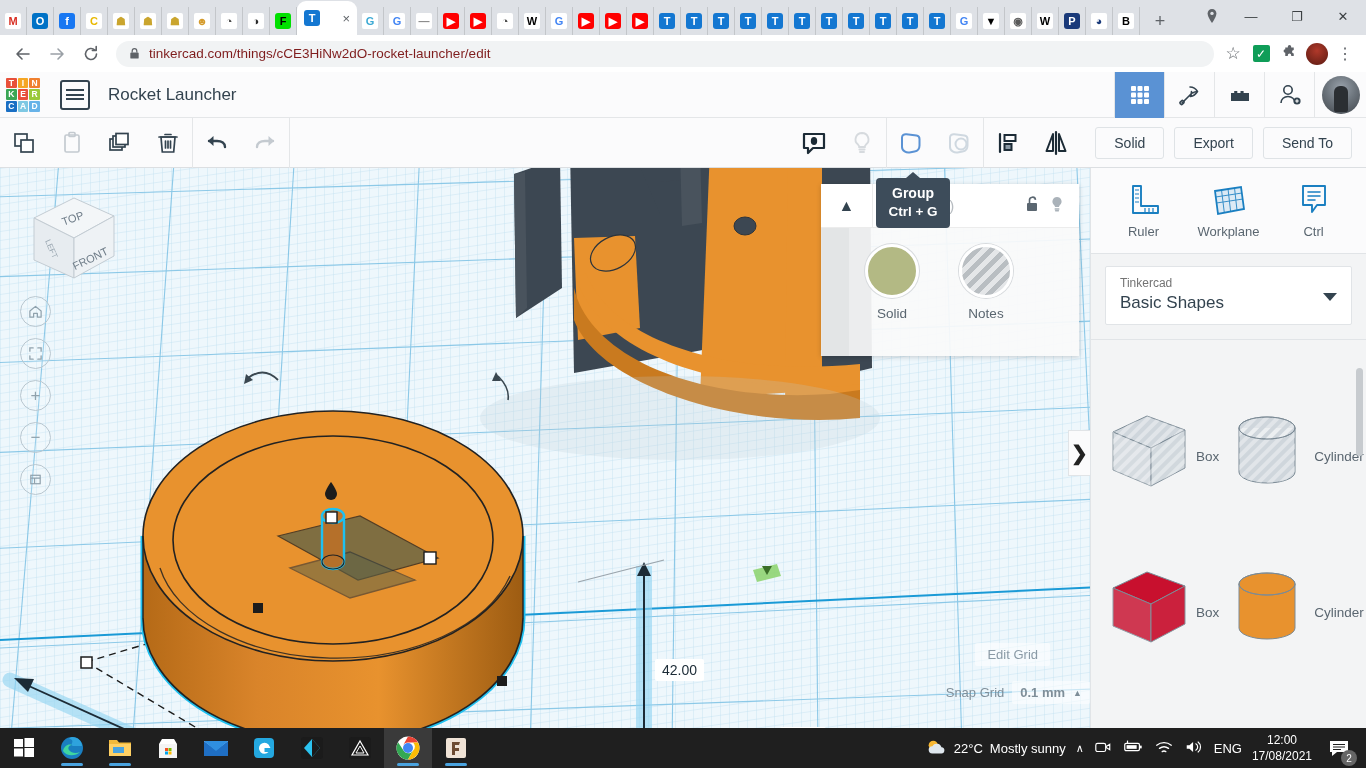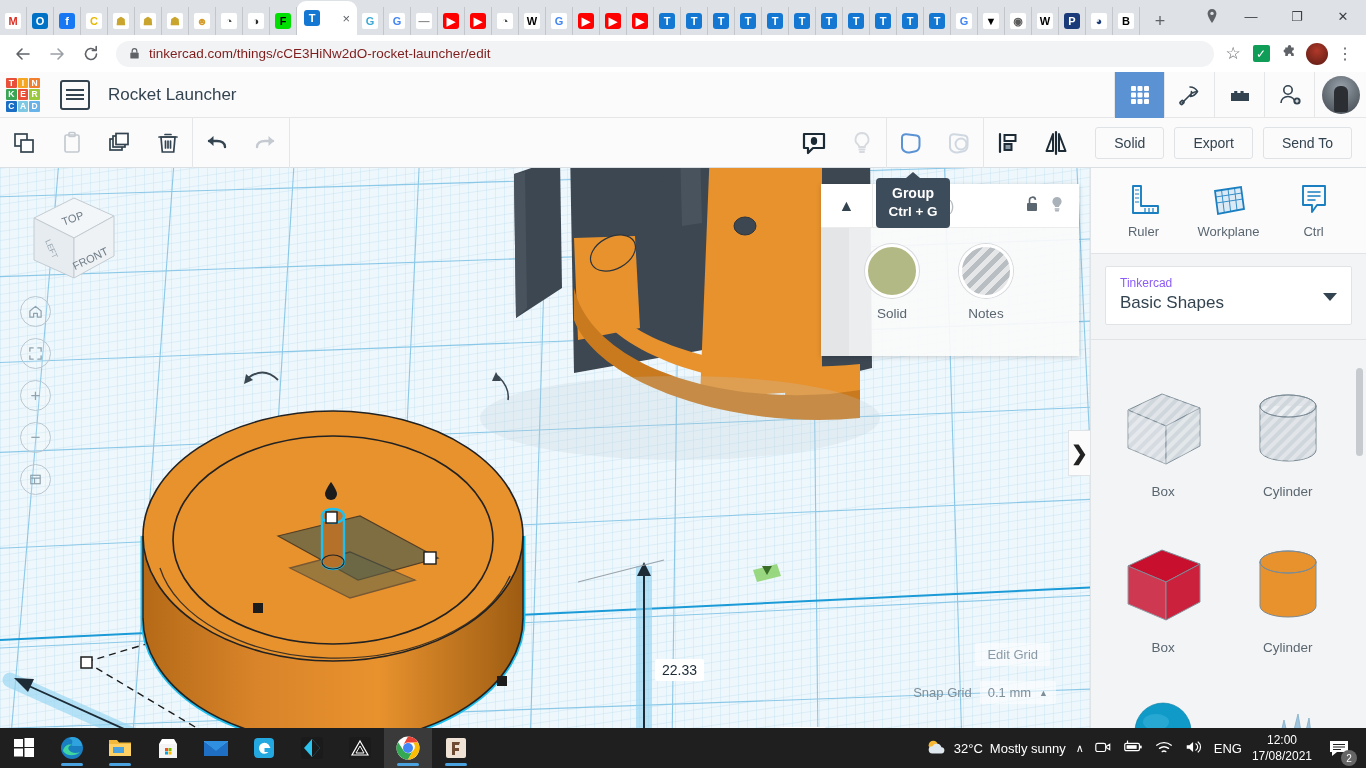--- a/index.html
+++ b/index.html
@@ -184,27 +184,27 @@
     border-radius: 2px; white-space: nowrap;
     font-family: "Liberation Sans", sans-serif;
   }
 
   .edit-grid-btn {
     position: absolute; right: 40px; bottom: 62px;
     background: rgba(255,255,255,0.55); color: #8a9aa6;
     font-size: 13px; padding: 4px 12px; border-radius: 2px;
   }
   .snap-row {
-    position: absolute; right: 34px; bottom: 24px;
+    position: absolute; right: 0; bottom: 24px;
     display: flex; align-items: center; gap: 8px;
     color: #7e8e99; font-size: 13px;
   }
   .snap-val {
     background: rgba(255,255,255,0.55); padding: 4px 8px; border-radius: 2px;
-    display:flex; align-items:center; gap: 8px; color:#7e8e99;
+    display:flex; align-items:center; gap: 8px; color:#7e8e99;font-weight:bold;
   }
 
   .panel-collapse {
     position: absolute; right: 0px; top: 262px;
     width: 22px; height: 46px; background: #fbfbfc;
     border: 1px solid #e1e4e7; border-right: none;
     display:flex; align-items:center; justify-content:center;
     font-size: 20px; color: #222; font-weight: bold;
     z-index: 8;
   }
@@ -262,36 +262,36 @@
     height: 86px; background: #fbfbfc; border-bottom: 1px solid #e1e4e7;
     display: flex; align-items: center; justify-content: space-around;
     padding: 0 10px;
   }
   .rp-tool { display:flex; flex-direction:column; align-items:center; gap:6px; width: 80px; }
   .rp-tool-lbl { font-size: 13px; color: #5a6670; }
   .rp-selector {
     margin: 12px 14px 0; background: #fff; border: 1px solid #e1e4e7;
     border-radius: 2px; padding: 9px 14px 11px; position: relative;
   }
-  .rp-sel-sup { font-size: 12px; color: #8b5cf6; }
+  .rp-sel-sup { font-size: 12px; color: #737373; }
   .rp-sel-main { font-size: 17px; color: #33434f; margin-top: 3px; }
   .rp-caret {
     position:absolute; right: 14px; top: 26px;
     border-left: 7px solid transparent; border-right: 7px solid transparent;
     border-top: 8px solid #33434f;
   }
   .rp-divider { height: 1px; background: #e1e4e7; margin: 14px 0 0; }
   .shape-grid {
     position: absolute; top: 196px; left: 0; right: 0; bottom: 0;
     display: grid; grid-template-columns: 1fr 1fr;
     padding: 8px 16px 0 10px; gap: 4px 0;
     align-content: start;
     overflow: hidden;
   }
-  .shape-cell { display:flex; flex-direction:column; align-items:center; justify-content:flex-start; height: 152px; padding-top: 12px; }
+  .shape-cell { display:flex; flex-direction:row; align-items:center; justify-content:flex-start; height: 152px; padding-top: 12px; }
   .shape-cell .lbl { font-size: 13.5px; color: #5a6670; margin-top: 4px; }
   .rp-scrollbar {
     position: absolute; right: 3px; top: 200px; width: 7px; height: 88px;
     background: #c7cbcf; border-radius: 4px;
   }
 
   
   .taskbar {
     position: absolute; bottom: 0; left: 0; width: 1366px; height: 40px;
     background: #1f1f1f;
@@ -846,21 +846,21 @@
     </div>
     <div class="nav-circle" style="top:212px;font-size:17px;">+</div>
     <div class="nav-circle" style="top:254px;font-size:17px;">−</div>
     <div class="nav-circle" style="top:296px;">
       <svg width="15" height="15" viewBox="0 0 16 16">
           <rect x="3" y="3.5" width="10" height="9" fill="none" stroke="#90a2ad" stroke-width="1.3"></rect>
           <path d="M3 6.5h10M7 6.5v6" stroke="#90a2ad" stroke-width="1.3"></path>
         </svg>
     </div>
 
-    <div class="dim-label" style="left:655px;top:491px;">22.33</div>
+    <div class="dim-label" style="left:655px;top:491px;">42.00</div>
     <div class="dim-label" style="left:780px;top:559px;">-2.10</div>
 
     <div class="edit-grid-btn">Edit Grid</div>
     <div class="snap-row">
       <span>Snap Grid</span>
       <span class="snap-val">
         <span>0.1 mm</span>
         <span style="font-size:9px;">▲</span>
       </span>
     </div>
@@ -1096,21 +1096,21 @@
           <path d="M8 6h8l-1 3h-4v3h4v3h-4v4H8z" fill="#6e4b32"></path>
         </svg>
     </div>
 
     <div class="tray">
       <div style="display:flex;align-items:center;gap:7px;">
         <svg width="22" height="22" viewBox="0 0 24 24">
             <circle cx="9" cy="9" r="5" fill="#f7b733"></circle>
             <path d="M8 18a4 4 0 0 1 0-8 5.5 5.5 0 0 1 10 1.2A3.4 3.4 0 0 1 17.5 18z" fill="#dfe7ee"></path>
           </svg>
-        <span>32°C</span>
+        <span>22°C</span>
         <span>Mostly sunny</span>
       </div>
       <span style="font-size:11px;">∧</span>
       <span>
         <svg width="18" height="18" viewBox="0 0 20 20">
             <rect x="2" y="6" width="11" height="9" rx="2" fill="none" stroke="#fff" stroke-width="1.3"></rect>
             <path d="M13.5 9.5l4-2.5v6l-4-2.5z" fill="none" stroke="#fff" stroke-width="1.3"></path>
           </svg>
       </span>
       <span>

